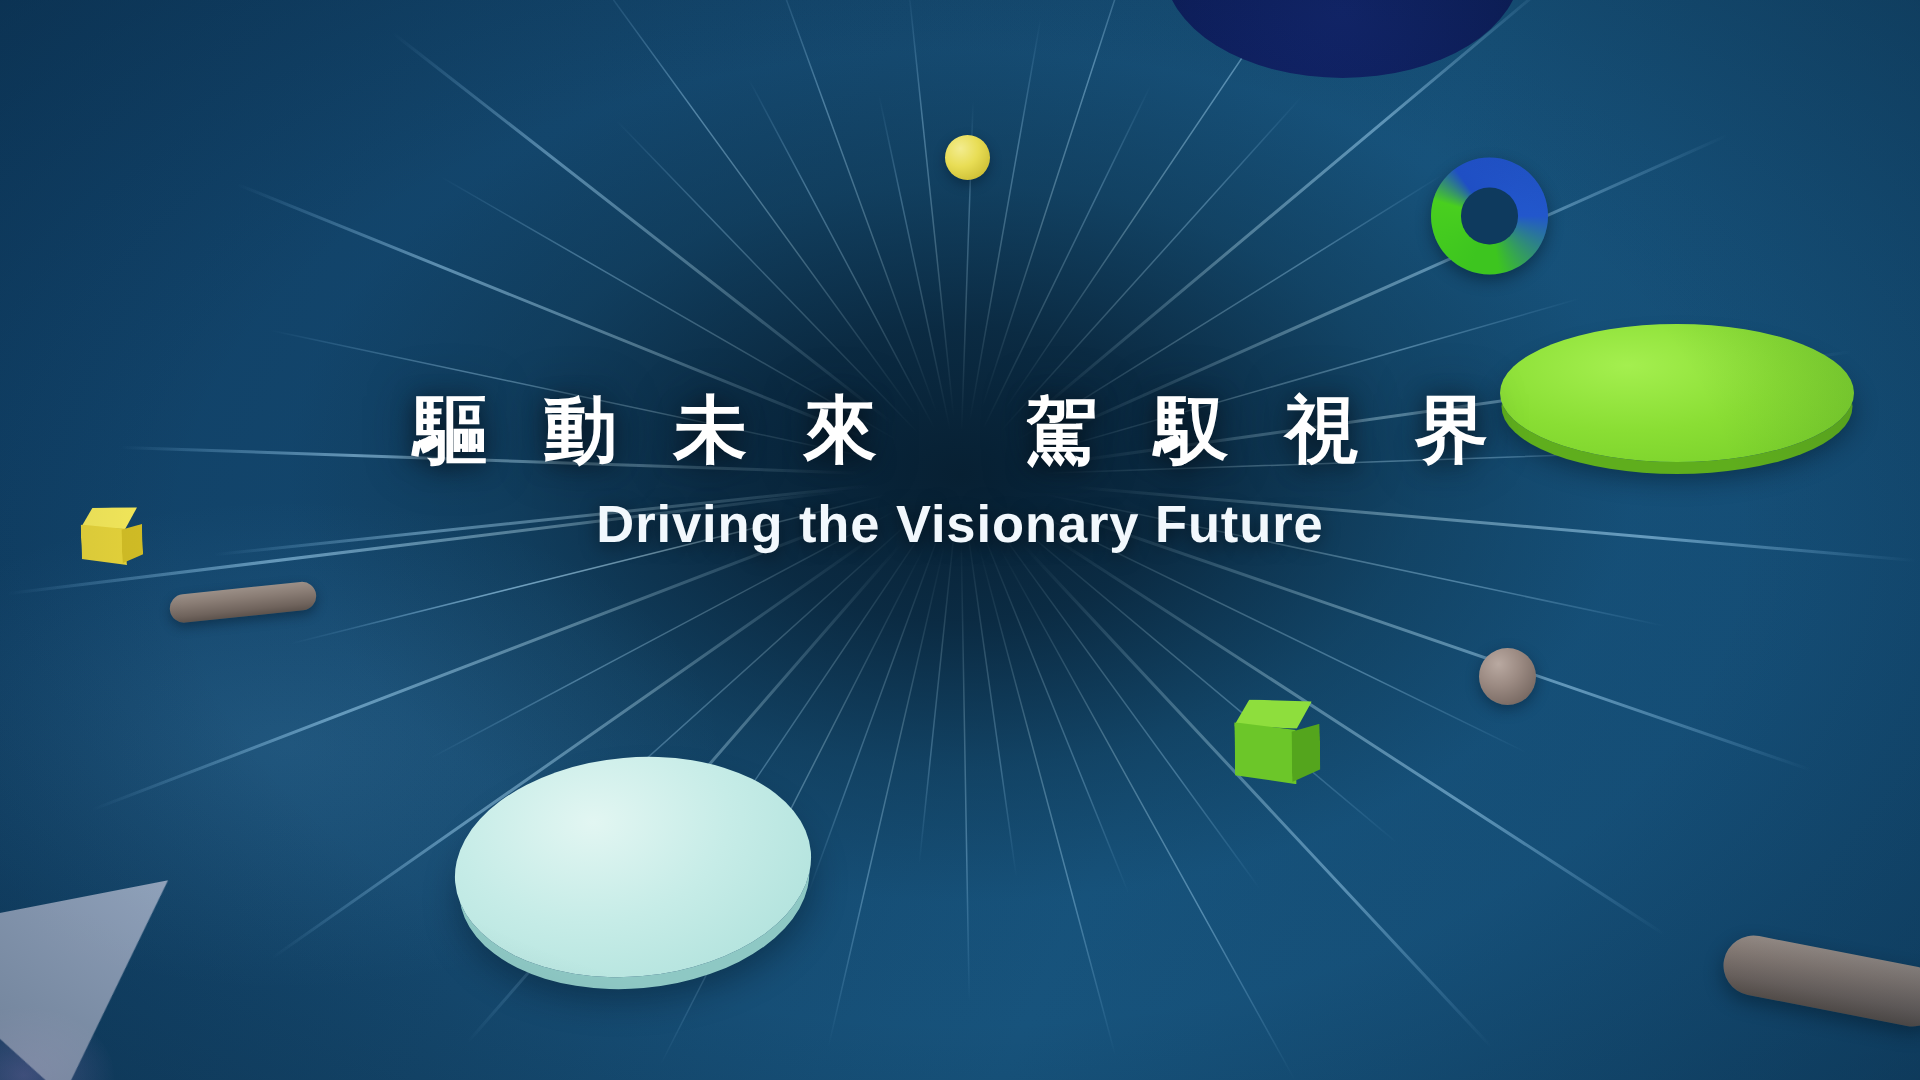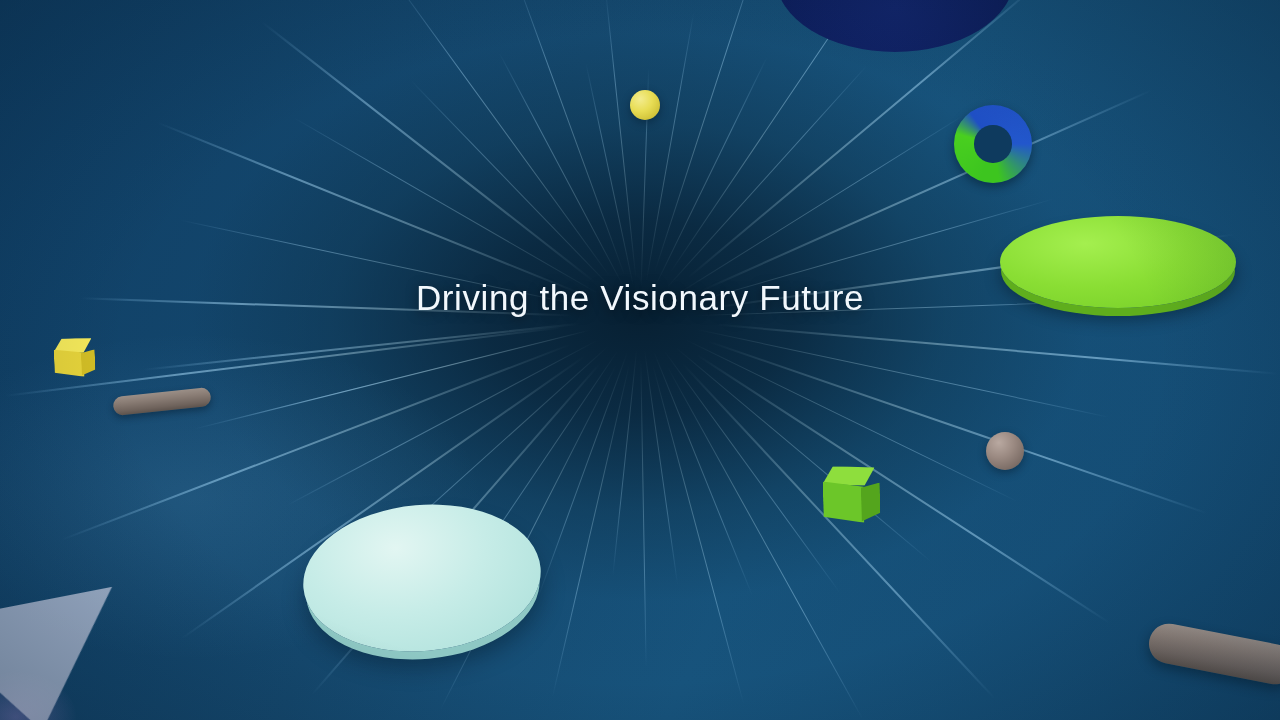--- a/index.html
+++ b/index.html
@@ -212,21 +212,21 @@
     font-size: 49px;
     font-weight: 700;
     letter-spacing: 12px;
     line-height: 1.06;
     text-shadow: 0 2px 14px rgba(0,0,0,0.55), 0 0 30px rgba(8,30,48,0.7);
     white-space: pre;
   }
   .title-en {
     color: #f2f8fd;
     font-size: 35px;
-    font-weight: 400;
+    font-weight: 700;
     letter-spacing: 0.6px;
     margin-top: 16px;
     text-shadow: 0 2px 12px rgba(0,0,0,0.5);
   }
 </style>
 </head>
 <body>
 
 <div id="stage">
 
@@ -308,16 +308,17 @@
   <div class="prop sphere-yellow"></div>
   <div class="prop sphere-brown"></div>
   <div class="prop capsule-left"></div>
   <div class="prop capsule-right"></div>
   <div class="prop triangle-glow"></div>
   <div class="prop triangle-corner"></div>
 
   <div class="bg-vignette-edge"></div>
 
   <div class="titleblock">
+    <div class="title-cn">驅 動 未 來　 駕 馭 視 界</div>
     <div class="title-en">Driving the Visionary Future</div>
   </div>
 
 </div>
 
 </body></html>

